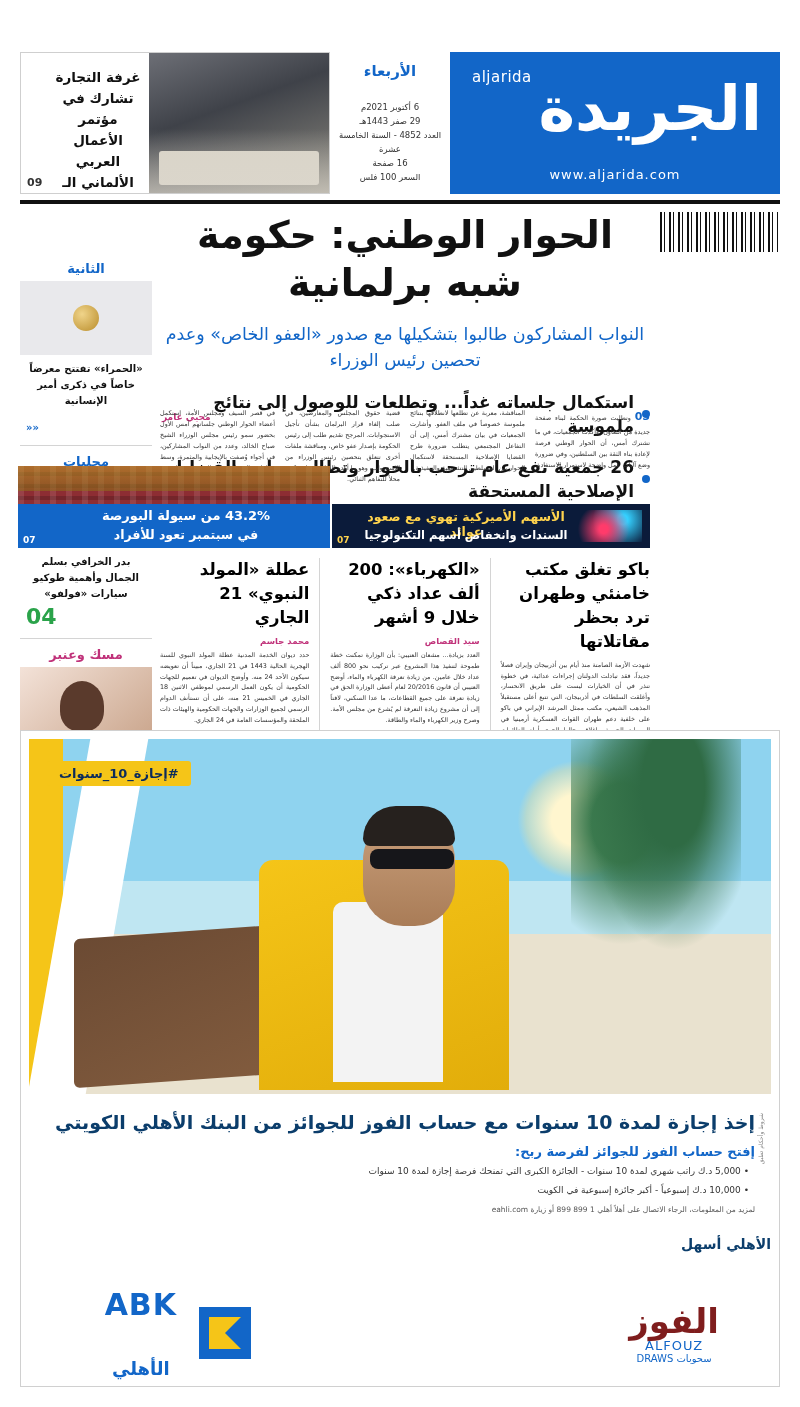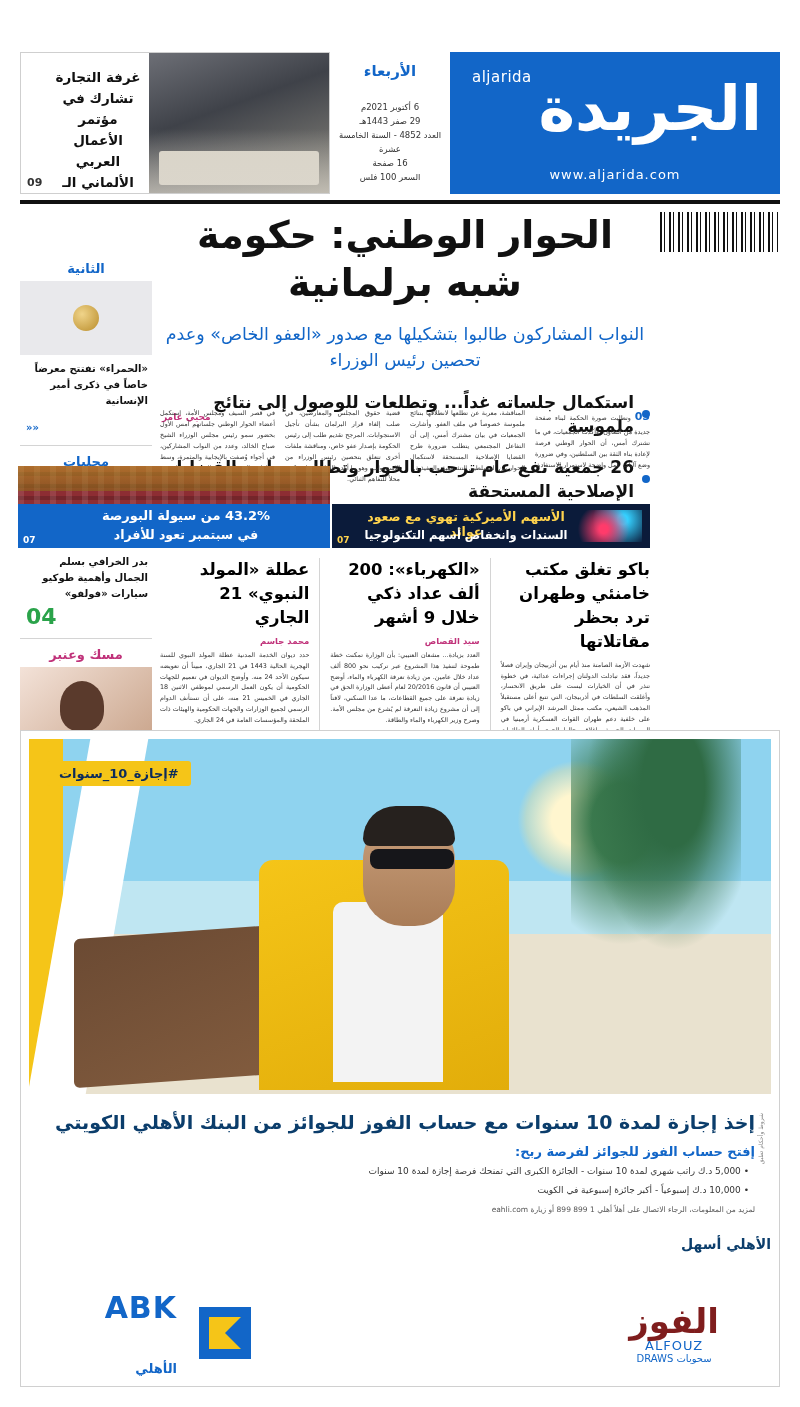--- a/index.html
+++ b/index.html
@@ -106,21 +106,21 @@
   .rail-img.i2::after{
     content:""; position:absolute; left:30px; bottom:4px; width:34px;height:46px;
     background:#efefef; border-radius:14px 14px 0 0;
   }
   .rail-img.i3 { background: linear-gradient(140deg,#f3e2d8,#caa58c); }
   .rail-img.i3::after{
     content:""; position:absolute; left:40px; top:14px; width:44px;height:50px;
     background:#5a3a2c; border-radius:50% 50% 40% 40%;
   }
   .rail-cap {
-    font-size: 10px; font-weight: bold; line-height: 1.6; text-align: right;
+    font-size: 10px; font-weight: bold; line-height: 1.6; text-align: center;
     padding: 6px 4px 2px 4px; color: #111;
   }
   .rail-num {
     font-size: 22px; font-weight: bold; text-align: left; padding: 0 4px 4px 6px;
   }
   .rail-num.blue { color: #1266c8; }
   .rail-num.green { color: #2aa34a; }
   .rail-num.pink { color: #c0327a; }
   .rail-arrows { font-size: 10px; color:#1266c8; }
   .rail-divider { height:1px; background:#d4d4d4; margin:5px 0; }
@@ -325,21 +325,21 @@
   }
   .logo-abk .mark {
     width: 52px; height: 52px; background:#1266c8; position:relative;
     clip-path: polygon(0 0,100% 0,100% 100%,0 100%);
   }
   .logo-abk .mark::after{
     content:""; position:absolute; left:10px; top:10px; width:32px;height:32px;
     background:#f5c518; clip-path: polygon(0 0,100% 0, 50% 50%, 100% 100%, 0 100%);
   }
   .logo-abk .txt { color:#1266c8; font-size: 30px; font-weight: bold; letter-spacing: 1px;}
-  .logo-abk .txt small { display:block; font-size: 13px; color:#1266c8; margin-top:36px;}
+  .logo-abk .txt small { display:block; font-size: 18px; color:#1266c8; text-align:center;margin-top:36px;}
   .logo-fouz {
     position:absolute; right: 52px; bottom: 4px; text-align:center;
   }
   .logo-fouz .ar { color:#7f1d1d; font-size: 34px; font-weight:bold; line-height:1; }
   .logo-fouz .lat { color:#1266c8; font-size: 13px; letter-spacing:1px; }
   .logo-fouz .sub { color:#1266c8; font-size: 10px; }
 </style>
 </head>
 <body>
 

